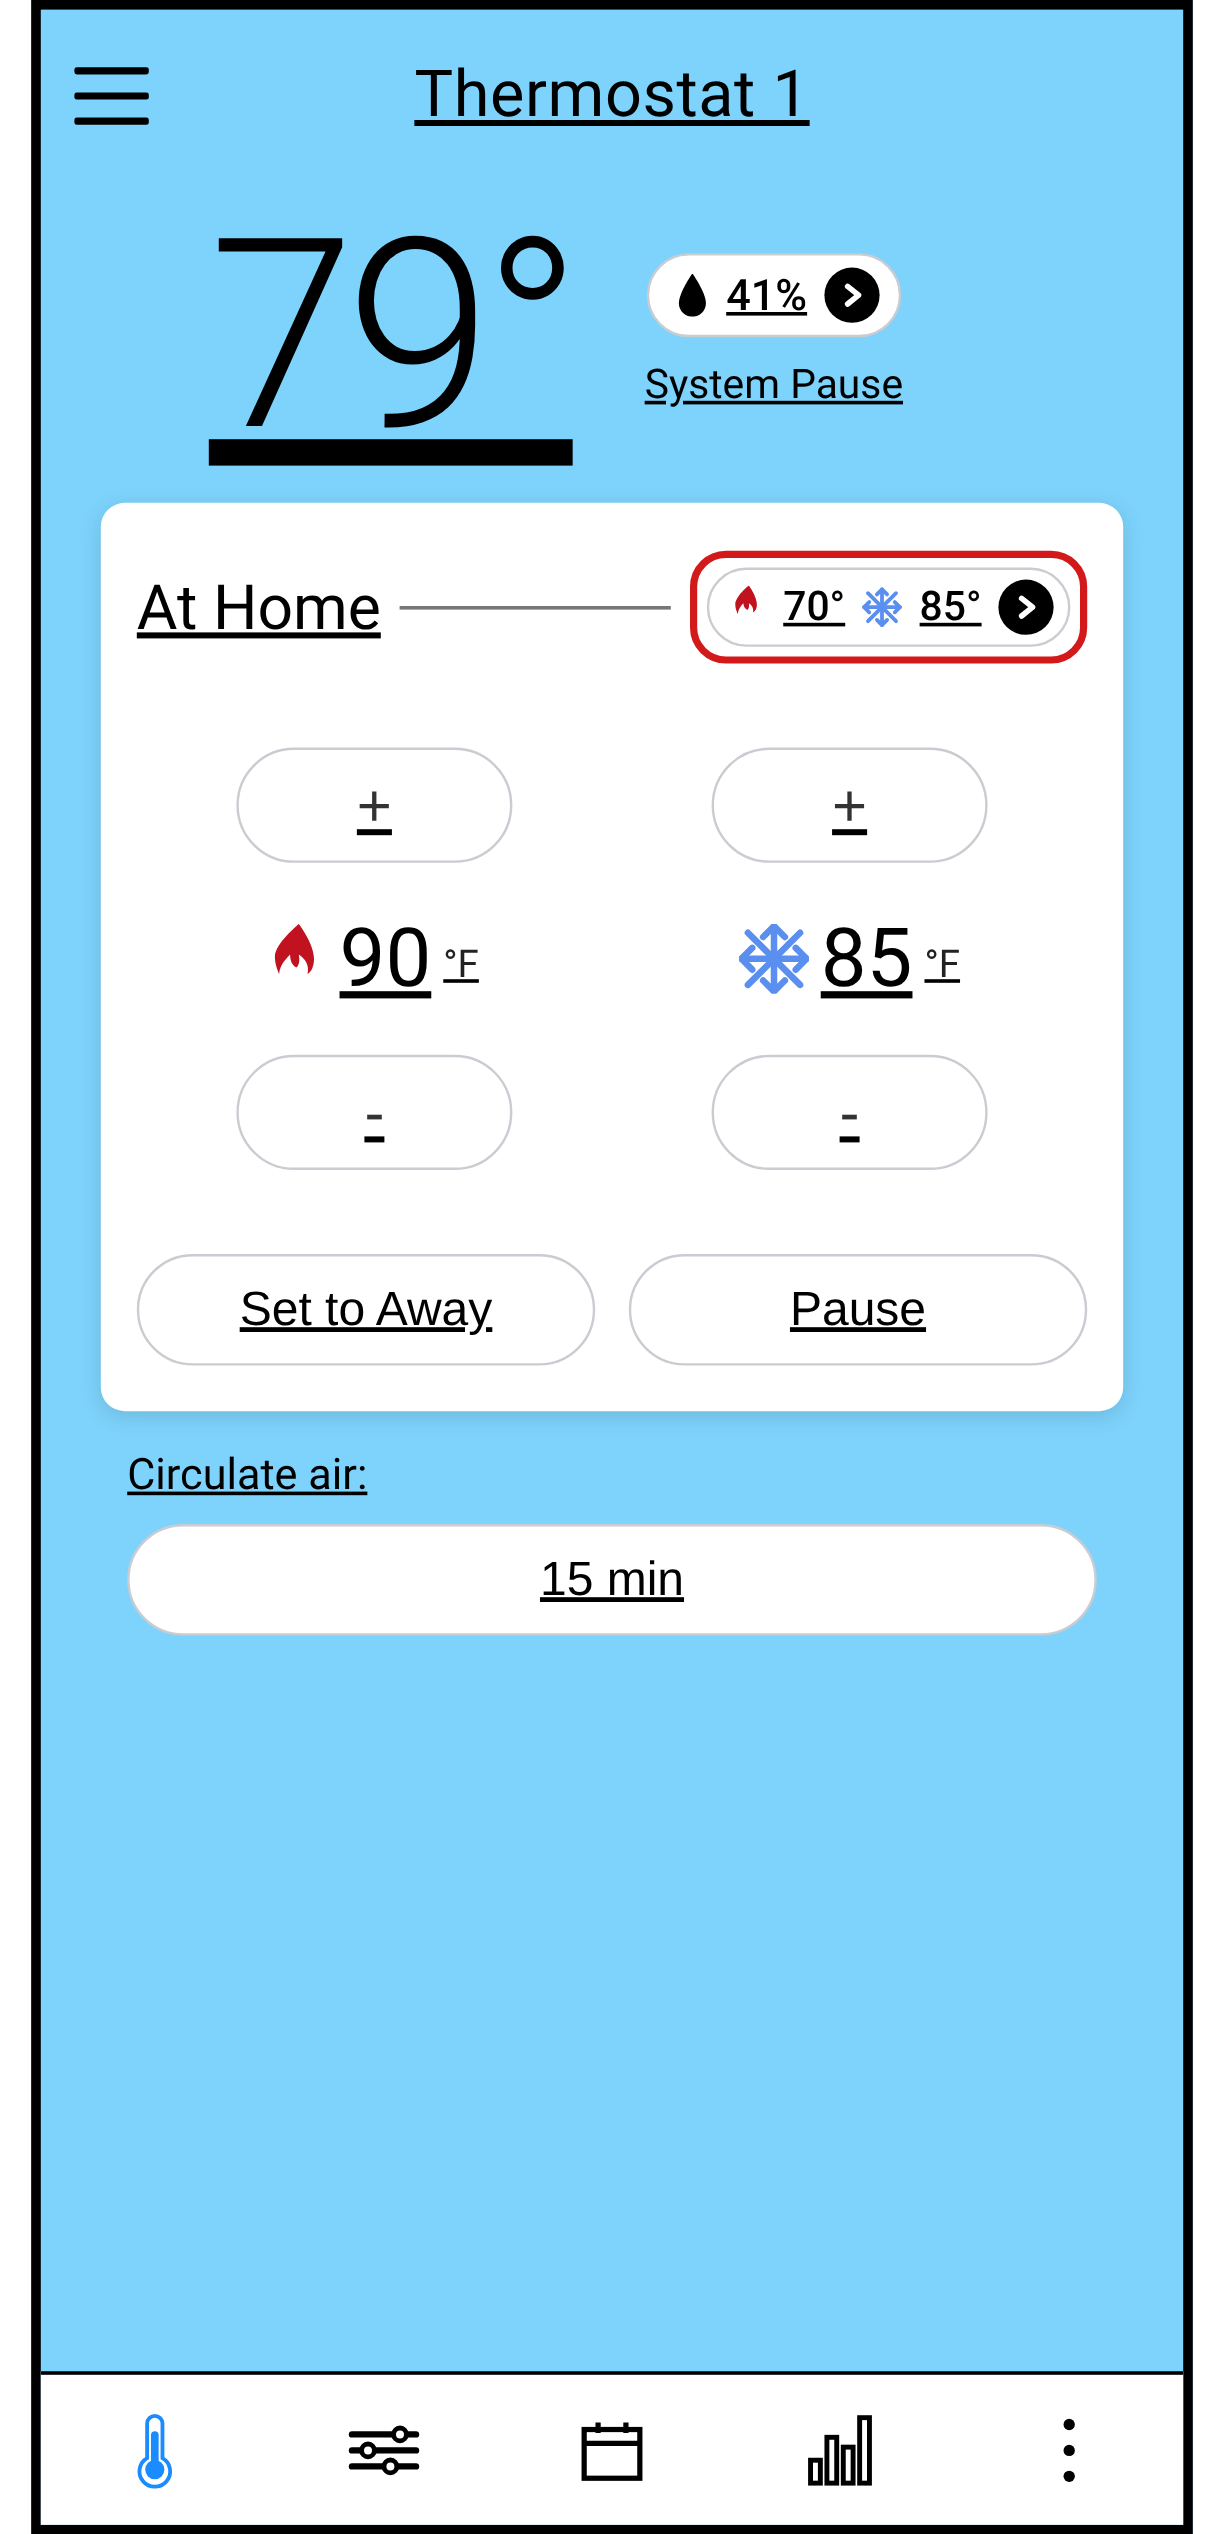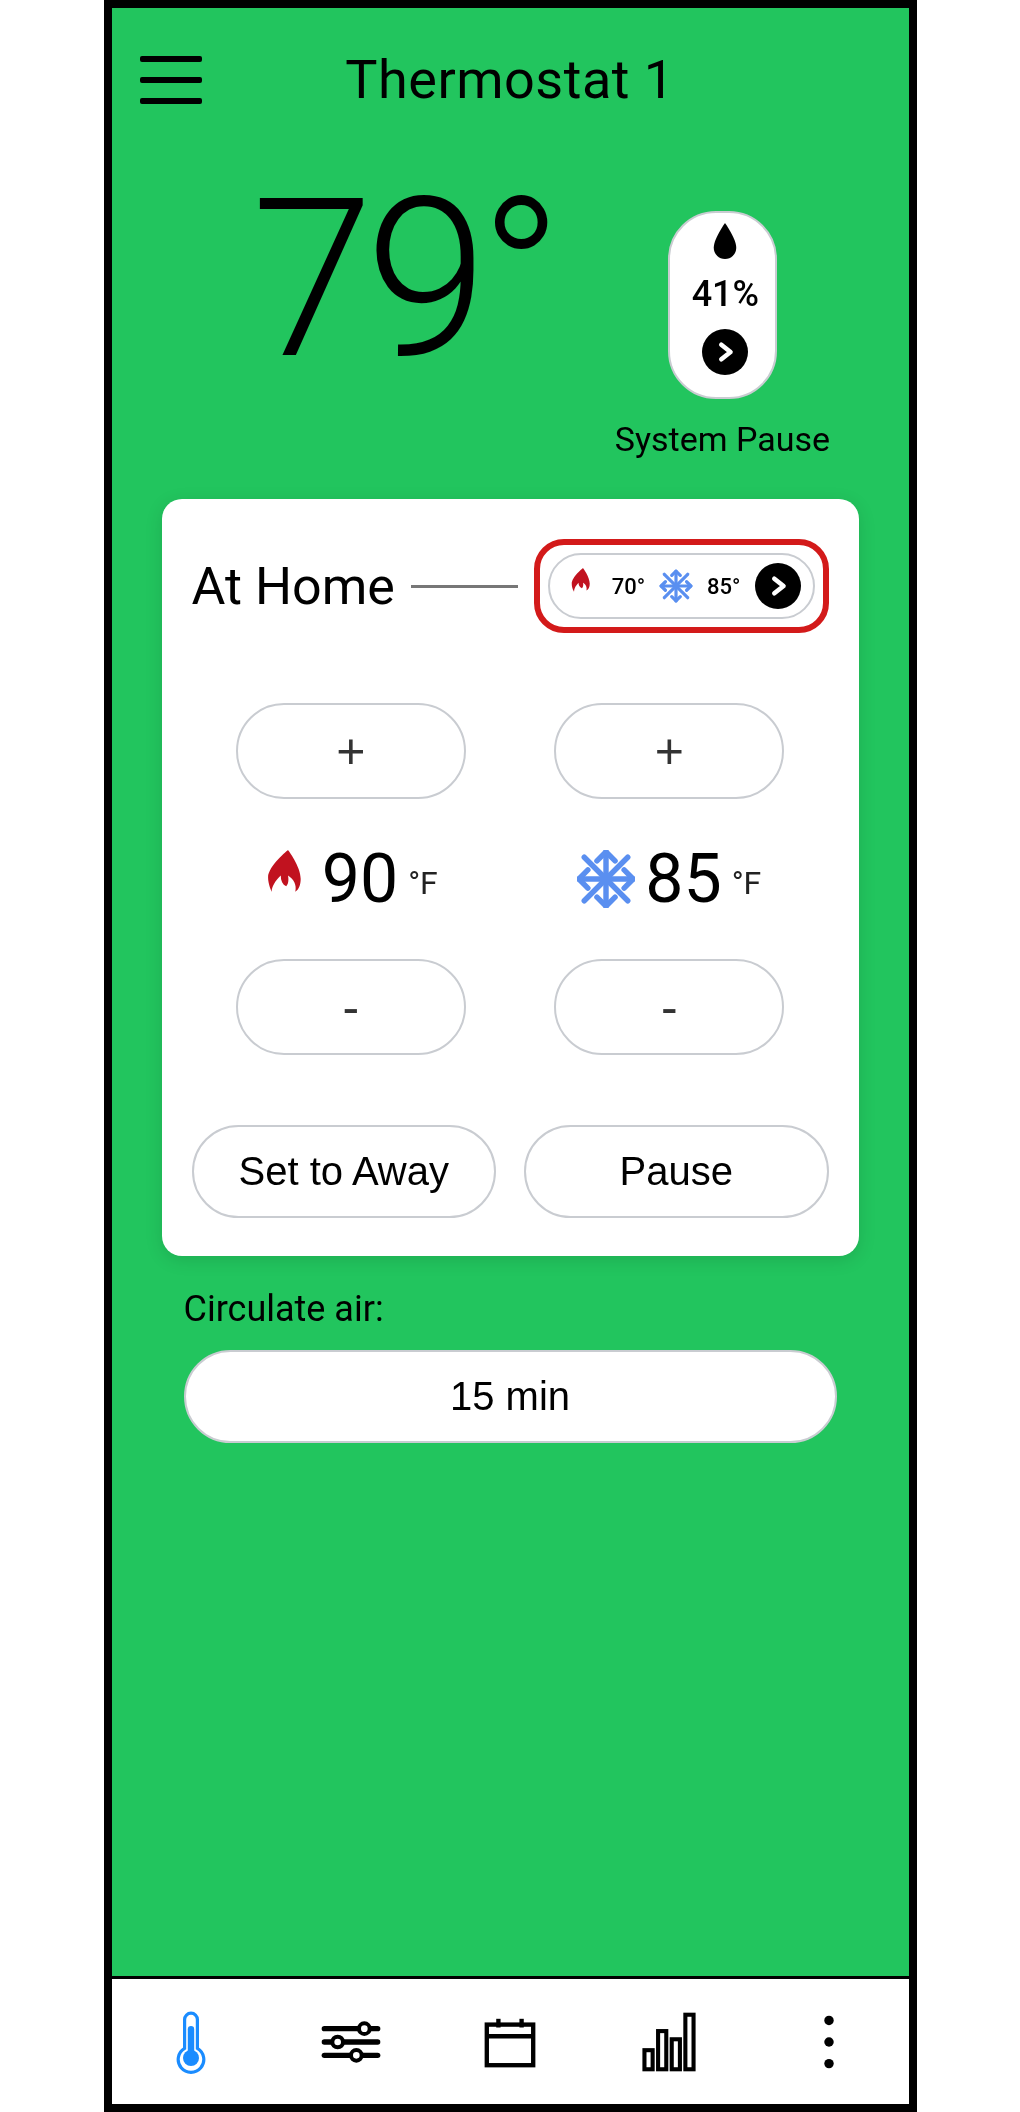--- a/index.html
+++ b/index.html
@@ -4,27 +4,28 @@
 <style>
   * { box-sizing: border-box; margin: 0; padding: 0; }
   html, body { width: 100%; height: 100%; }
   body {
     font-family: -apple-system, BlinkMacSystemFont, "Segoe UI", Roboto, Helvetica, Arial, sans-serif;
     background: #fff;
     display: flex;
     justify-content: center;
   }
   .device-frame {
-    width: 813px;
+    width: 968px;
     height: 2112px;
     border: 8px solid #000;
-    background: #22c55e;
+    background: #7dd3fc;
     display: flex;
     flex-direction: column;
     position: relative;
+    text-decoration: underline;
   }
   .top-bar {
     display: flex;
     align-items: center;
     padding: 40px 28px 10px 28px;
   }
   .hamburger {
     width: 62px; height: 48px;
     display: flex; flex-direction: column; justify-content: space-between;
     cursor: pointer;
@@ -59,25 +60,24 @@
   }
   .hero-right {
     display:flex; flex-direction:column; align-items:center; gap:20px;
     margin-top: 30px;
   }
   .humidity-pill {
     display:flex; align-items:center; gap:14px;
     background:#fff;
     border:2px solid #c9ccd1;
     border-radius: 48px;
-    padding: 10px 16px 22px 22px;
+    padding: 10px 16px 10px 22px;
     font-size: 36px;
     font-weight: 500;
     cursor:pointer;
-    flex-direction:column;
   }
   .drop-icon { width:28px; height:36px; }
   .chev-circle {
     width:46px; height:46px; border-radius:50%; background:#000;
     display:flex; align-items:center; justify-content:center;
   }
   .status-text { font-size: 34px; color:#000; }
 
   .card {
     background:#fff;
@@ -96,21 +96,21 @@
     border: 6px solid #d31a1a;
     border-radius: 30px;
     padding: 8px;
   }
   .setpoints-pill {
     display:flex; align-items:center; gap:14px;
     background:#fff;
     border:2px solid #c9ccd1;
     border-radius: 48px;
     padding: 8px 12px 8px 18px;
-    font-size: 22px;
+    font-size: 34px;
     font-weight:500;
     cursor:pointer;
   }
   .flame-icon-sm { width:30px; height:36px; }
   .snow-icon-sm { width:34px; height:34px; }
 
   .controls-row {
     display:flex; justify-content:space-around;
     margin-top: 70px;
   }

